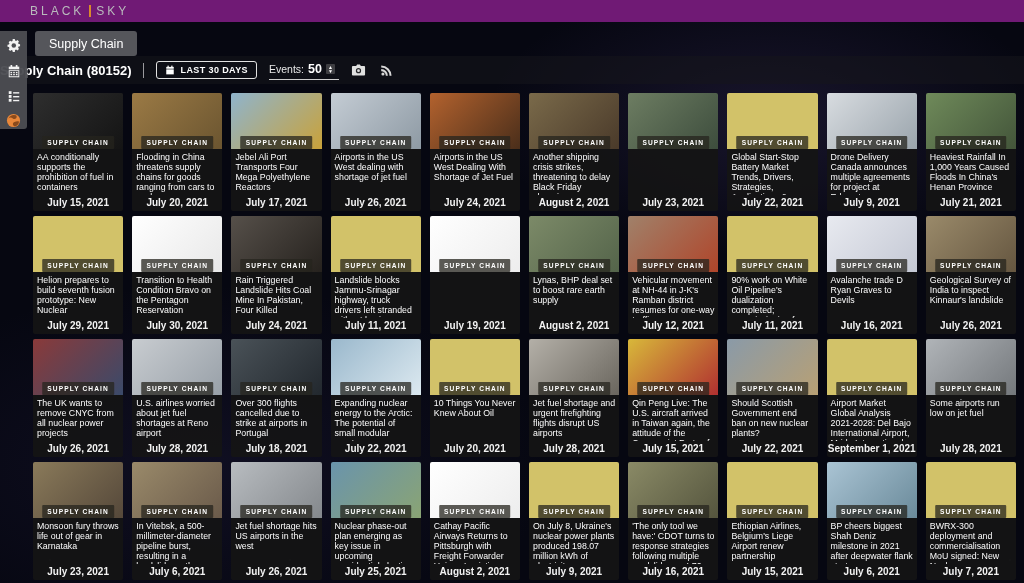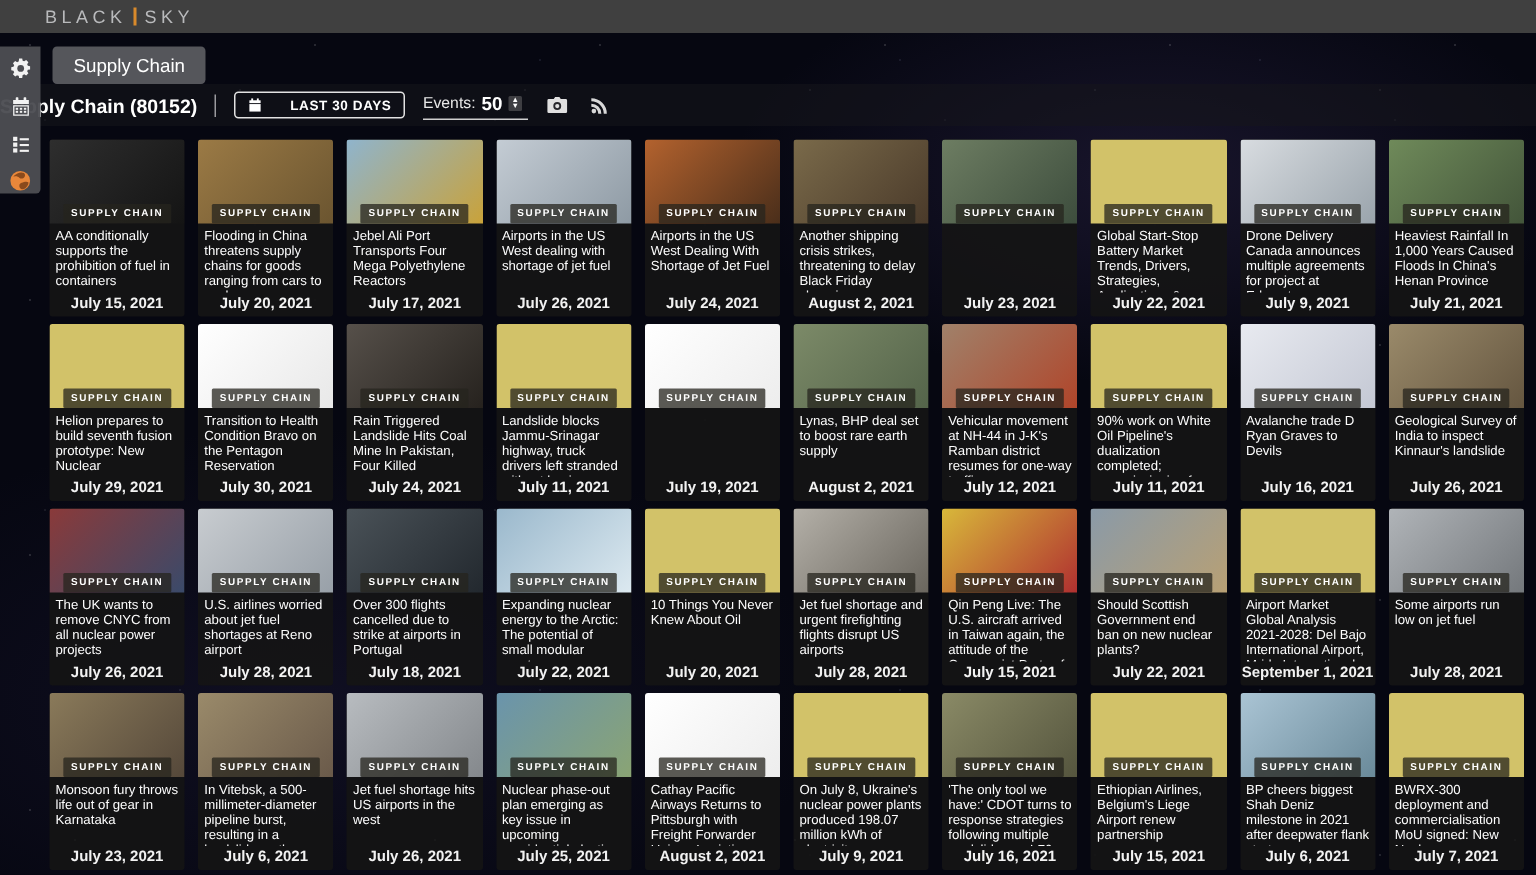--- a/index.html
+++ b/index.html
@@ -21,21 +21,21 @@
             background-size:190px 170px; }
   .stars2 { background-image:radial-gradient(1.5px 1.5px at 50px 140px,rgba(255,255,255,.8),transparent 55%),
                              radial-gradient(1px 1px at 120px 40px,rgba(200,210,255,.6),transparent 55%);
             background-size:240px 210px; }
   .stars3 { background-image:radial-gradient(1px 1px at 30px 80px,rgba(255,255,255,.5),transparent 55%),
                              radial-gradient(1px 1px at 170px 150px,rgba(255,255,255,.45),transparent 55%);
             background-size:300px 260px; }
 
   .topbar {
     position:absolute; top:0; left:0; width:100%; height:22px;
-    background:#404040; z-index:5; display:flex; align-items:center; padding-left:30px;
+    background:#701a75; z-index:5; display:flex; align-items:center; padding-left:30px;
   }
   .logo { display:flex; align-items:center; gap:5px; }
   .logo span { color:#b9babc; font-size:12px; letter-spacing:3px; font-weight:400; }
   .logo .bar { width:2px; height:12px; background:#d98a2b; }
 
   .sidebar {
     position:absolute; top:31px; left:0; width:27px; height:98px;
     background:rgba(76,77,82,0.96); z-index:6;
     display:flex; flex-direction:column; align-items:center;
     padding-top:7px; gap:10px; border-radius:0 0 3px 0;
@@ -50,21 +50,21 @@
   .tab span { font-size:12.5px; color:#fff; }
 
   .headerband {
     position:absolute; top:56px; left:0; width:100%; height:28px; z-index:4;
     background:rgba(22,22,28,0.55);
     display:flex; align-items:center; gap:12px; 
   }
   .h-title { font-size:13px; font-weight:bold; color:#fff; }
   .h-divider { width:1px; height:15px; background:#9a9a9e; }
   .range-btn {
-    display:flex; align-items:center; gap:18px;
+    display:flex; align-items:center; gap:5px;
     border:1px solid #e2e2e2; border-radius:3px; padding:3px 8px;
     background:transparent; color:#fff; font-size:9px; font-weight:bold;
     letter-spacing:0.4px; cursor:pointer; font-family:"Liberation Sans",sans-serif;
   }
   .events-group { display:flex; align-items:center; gap:4px; border-bottom:1px solid #cfcfcf; padding:2px 4px 3px 0; }
   .events-label { font-size:10.5px; color:#e8e8e8; }
   .events-value { font-size:12.5px; font-weight:bold; color:#fff; }
   .spinner { display:flex; flex-direction:column; background:#3e3e42; border-radius:1px; padding:1px 2px; cursor:pointer; }
   .spinner span { font-size:5px; line-height:4px; color:#fff; }
   .tool-icon { width:16px; height:16px; display:flex; align-items:center; justify-content:center; cursor:pointer; }

